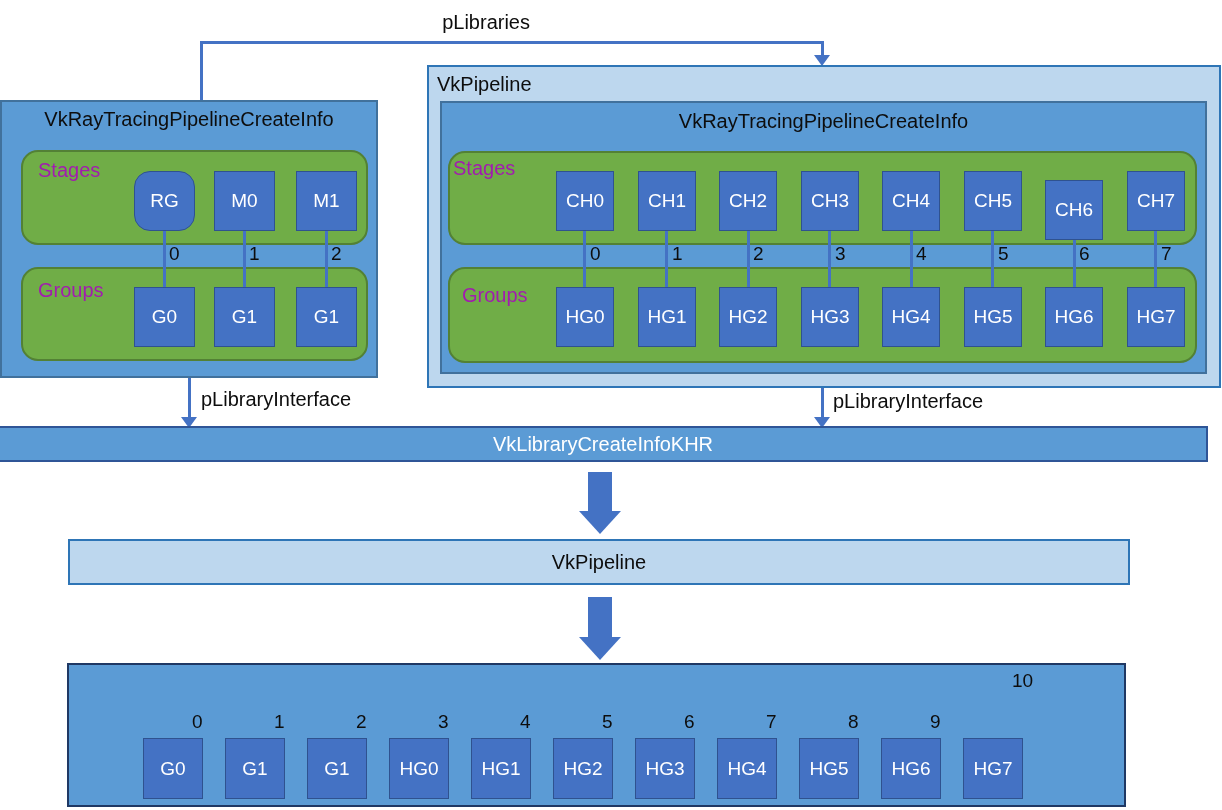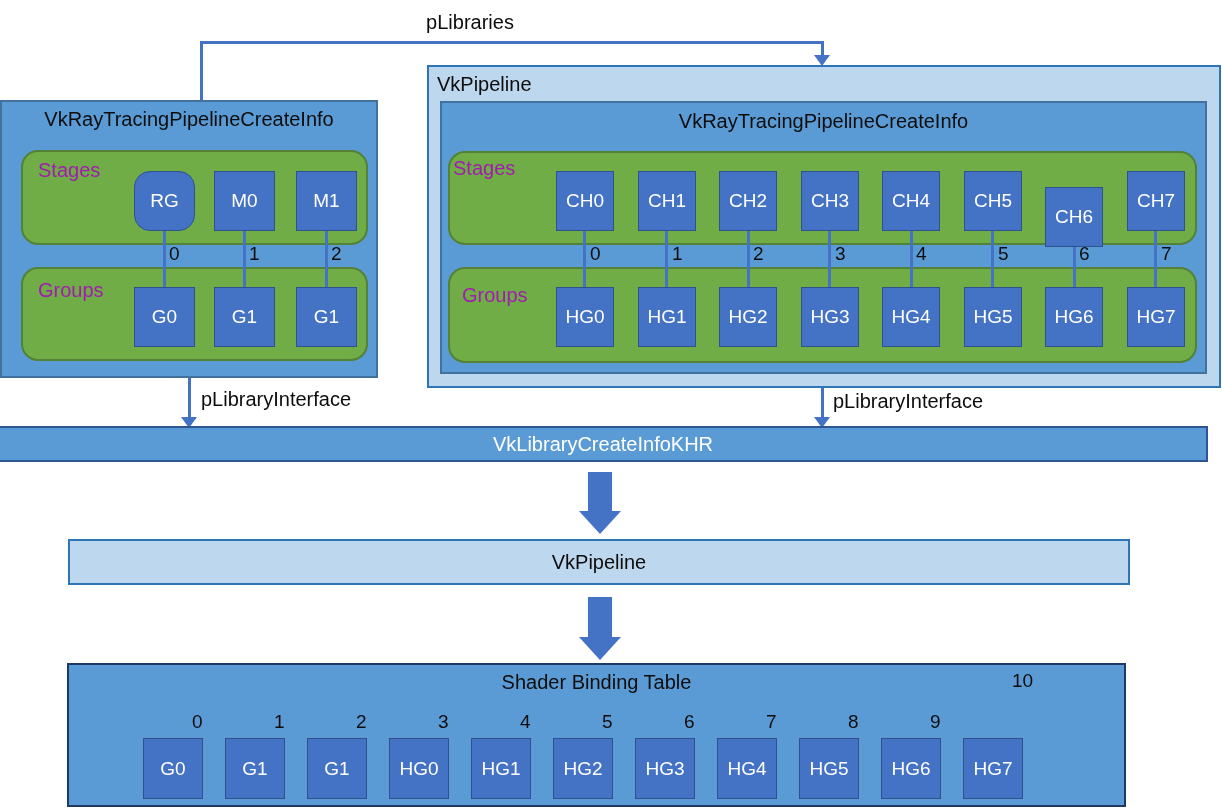--- a/index.html
+++ b/index.html
@@ -33,21 +33,21 @@
 </style>
 </head>
 <body>
 
 <div class="canvas">
 
   <div class="vline" style="left:200px; top:42px; height:58px;"></div>
   <div class="hline" style="left:200px; top:41px; width:624px;"></div>
   <div class="vline" style="left:821px; top:41px; height:15px;"></div>
   <div class="ah-down" style="left:814px; top:55px;"></div>
-  <div class="conn-label" style="left:410px; top:11px; width:120px; text-align:center;">pLibraries</div>
+  <div class="conn-label" style="left:410px; top:11px; width:120px; text-align:right;">pLibraries</div>
 
   <div class="box-blue" style="left:0px; top:100px; width:378px; height:278px;"></div>
   <div class="title" style="left:0px; top:108px; width:378px;">VkRayTracingPipelineCreateInfo</div>
 
   <div class="band" style="left:21px; top:150px; width:347px; height:95px;"></div>
   <div class="band-label" style="left:38px; top:159px;">Stages</div>
 
   <div class="band" style="left:21px; top:267px; width:347px; height:94px;"></div>
   <div class="band-label" style="left:38px; top:279px;">Groups</div>
 
@@ -87,21 +87,21 @@
   <div class="vline" style="left:991px; top:231px; height:56px;"></div>
   <div class="vline" style="left:1073px; top:231px; height:56px;"></div>
   <div class="vline" style="left:1154px; top:231px; height:56px;"></div>
 
   <div class="sq sq-r" style="left:556px; top:171px;text-align:right;">CH0</div>
   <div class="sq sq-r" style="left:638px; top:171px;">CH1</div>
   <div class="sq sq-r" style="left:719px; top:171px;">CH2</div>
   <div class="sq sq-r" style="left:801px; top:171px;">CH3</div>
   <div class="sq sq-r" style="left:882px; top:171px;">CH4</div>
   <div class="sq sq-r" style="left:964px; top:171px;">CH5</div>
-  <div class="sq sq-r" style="left:1045px; top:187px;">CH6</div>
+  <div class="sq sq-r" style="left:1045px; top:180px;">CH6</div>
   <div class="sq sq-r" style="left:1127px; top:171px;">CH7</div>
 
   <div class="num" style="left:590px; top:244px;">0</div>
   <div class="num" style="left:672px; top:244px;">1</div>
   <div class="num" style="left:753px; top:244px;">2</div>
   <div class="num" style="left:835px; top:244px;">3</div>
   <div class="num" style="left:916px; top:244px;">4</div>
   <div class="num" style="left:998px; top:244px;">5</div>
   <div class="num" style="left:1079px; top:244px;">6</div>
   <div class="num" style="left:1161px; top:244px;">7</div>
@@ -127,21 +127,20 @@
 
   <div class="bigarrow-stem" style="left:588px; top:472px; height:39px;"></div>
   <div class="bigarrow-head" style="left:579px; top:511px;"></div>
 
   <div class="bar" style="left:68px; top:539px; width:1062px; height:46px; background:#bdd7ee; border:2px solid #2e75b6; color:#0d0d0d;">VkPipeline</div>
 
   <div class="bigarrow-stem" style="left:588px; top:597px; height:40px;"></div>
   <div class="bigarrow-head" style="left:579px; top:637px;"></div>
 
   <div class="box-blue" style="left:67px; top:663px; width:1059px; height:144px; border-color:#1f3864;"></div>
-  <div class="title" style="left:67px; top:671px; width:1059px;">Shader Binding Table</div>
 
   <div class="num" style="left:192px; top:712px;">0</div>
   <div class="num" style="left:274px; top:712px;">1</div>
   <div class="num" style="left:356px; top:712px;">2</div>
   <div class="num" style="left:438px; top:712px;">3</div>
   <div class="num" style="left:520px; top:712px;">4</div>
   <div class="num" style="left:602px; top:712px;">5</div>
   <div class="num" style="left:684px; top:712px;">6</div>
   <div class="num" style="left:766px; top:712px;">7</div>
   <div class="num" style="left:848px; top:712px;">8</div>

